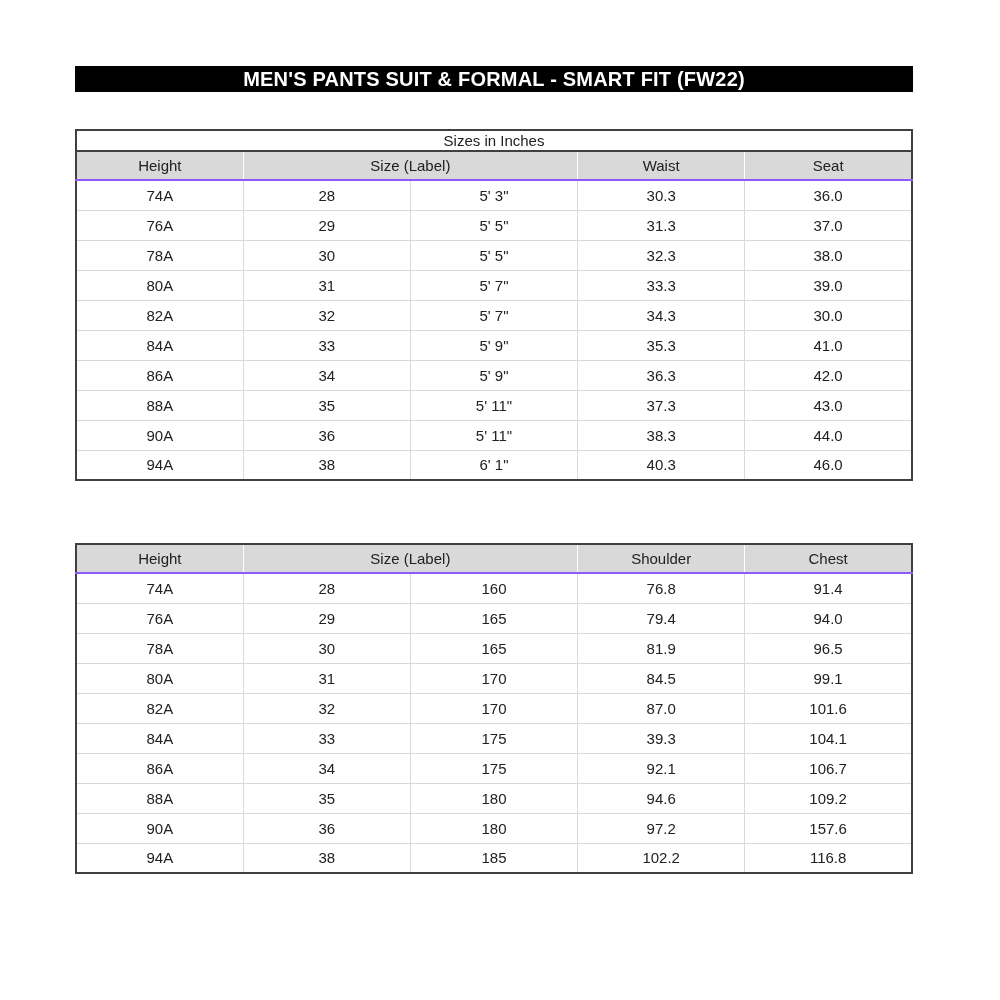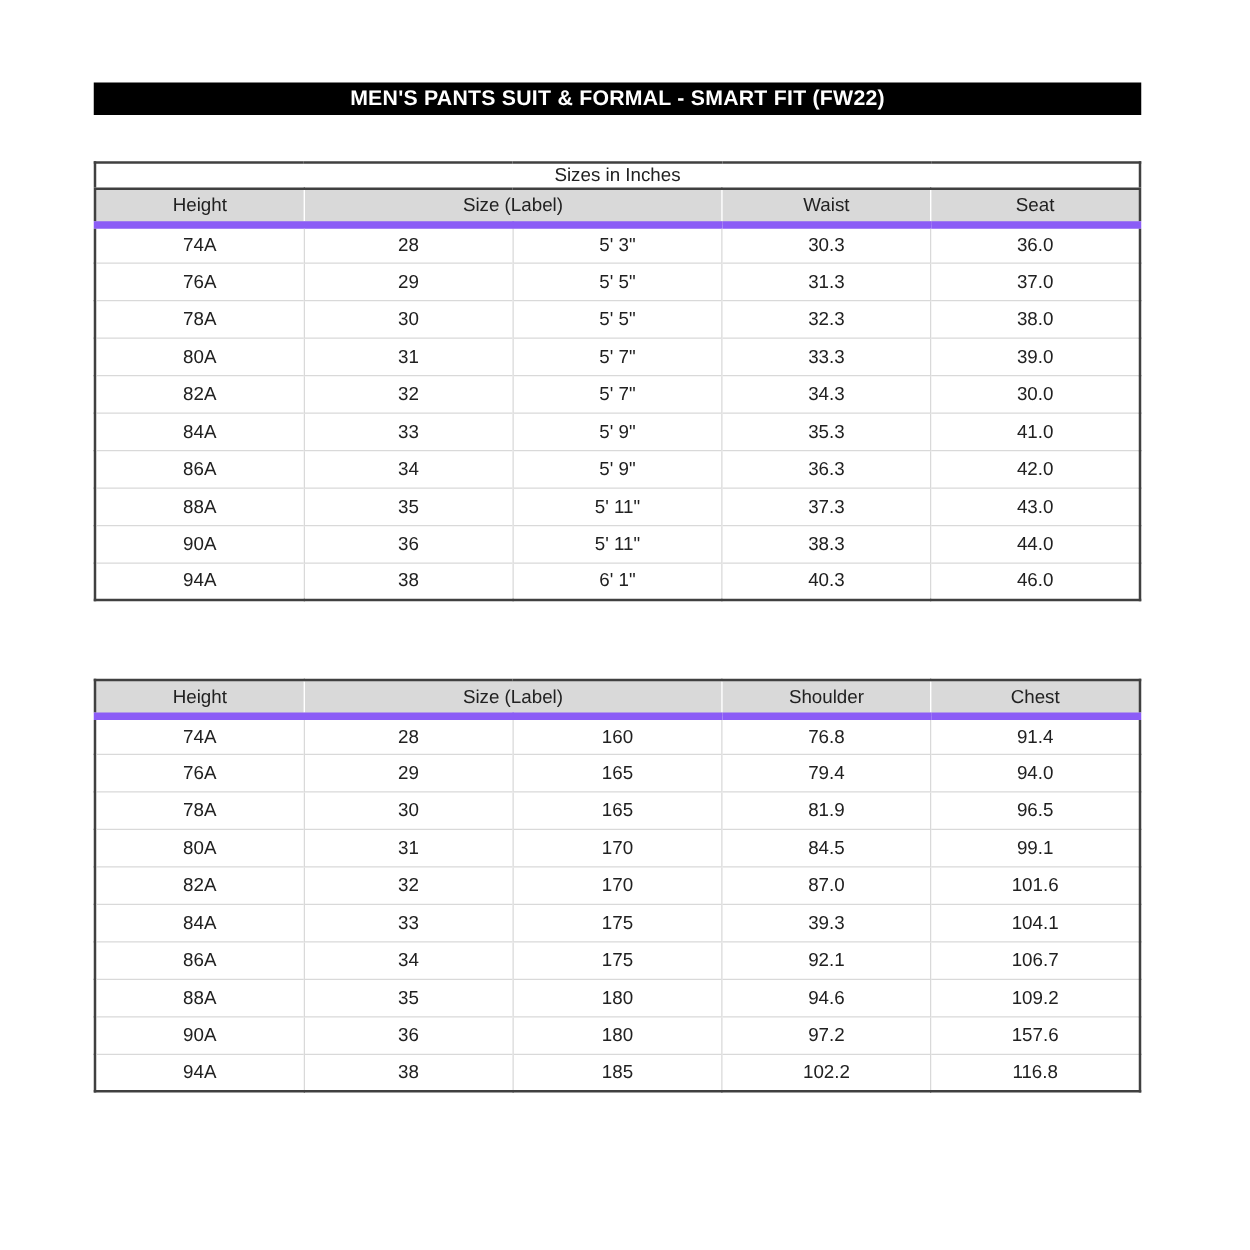--- a/index.html
+++ b/index.html
@@ -17,21 +17,21 @@
     left: 75px;
     top: 66px;
     width: 838px;
     height: 26px;
     background: #000000;
     color: #ffffff;
     display: flex;
     align-items: center;
     justify-content: center;
     font-weight: bold;
-    font-size: 17px;
+    font-size: 20px;
     letter-spacing: 0.2px;
   }
   table.size-table {
     position: absolute;
     left: 75px;
     width: 838px;
     border-collapse: collapse;
     table-layout: fixed;
     color: #212121;
     background: #ffffff;
@@ -47,21 +47,21 @@
     background: #ffffff;
     border-bottom: 2px solid #404040;
   }
   .header-row th {
     height: 29px;
     background: #d9d9d9;
     font-weight: normal;
     font-size: 15px;
     text-align: center;
     vertical-align: middle;
-    border-bottom: 6px solid #8b5cf6;
+    border-bottom: 2px solid #8b5cf6;
     border-left: 1px solid #ffffff;
   }
   .header-row th:first-child { border-left: none; }
   tbody td {
     height: 30px;
     text-align: center;
     vertical-align: middle;
     font-size: 15px;
     border-top: 1px solid #d9d9d9;
     border-left: 1px solid #d9d9d9;

